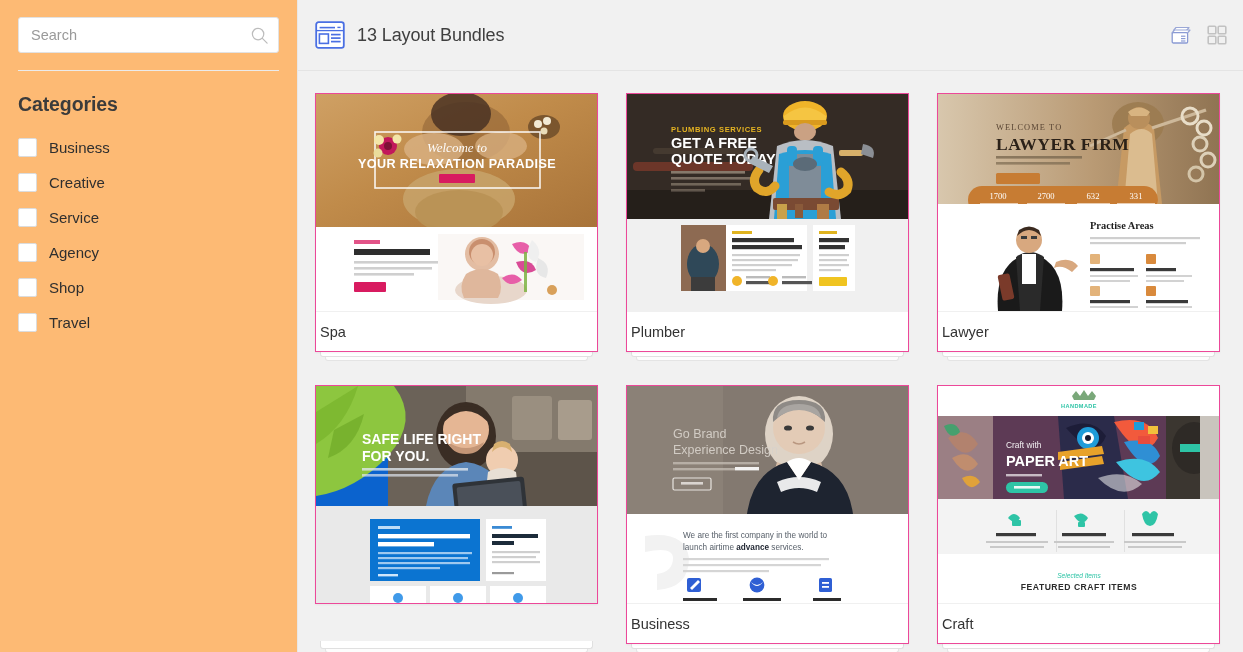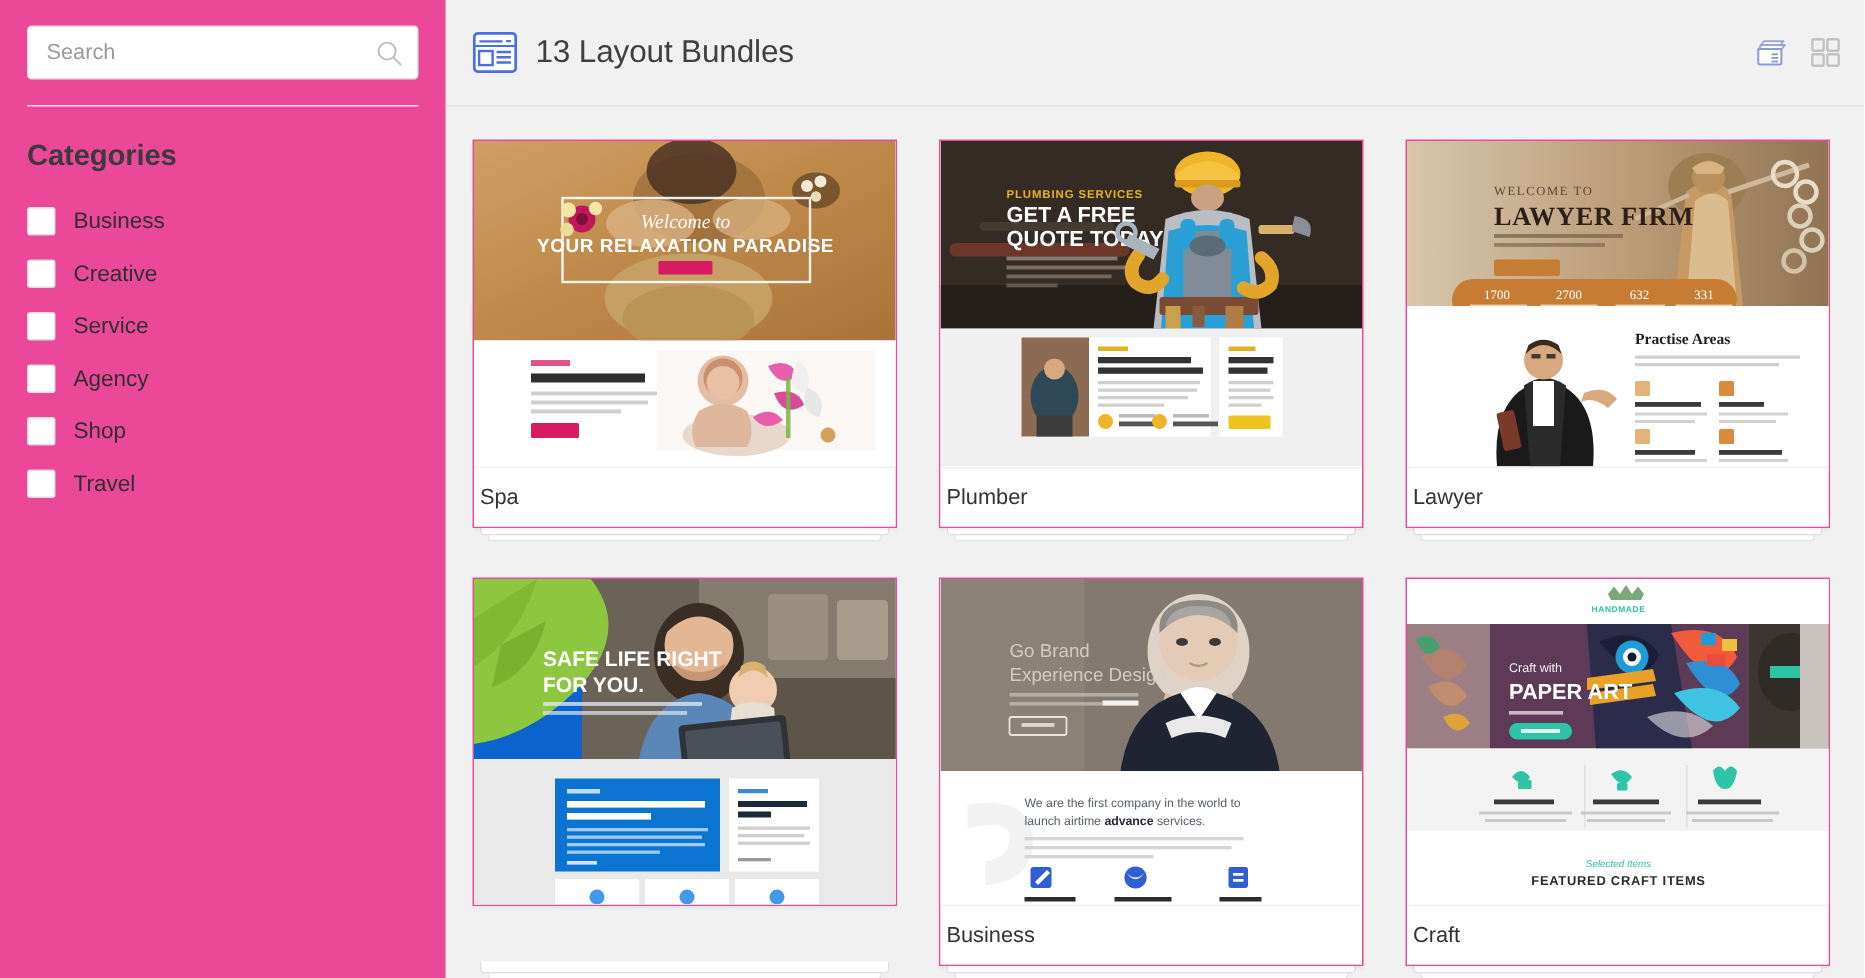--- a/index.html
+++ b/index.html
@@ -9,21 +9,21 @@
     overflow: hidden;
     background: #ffffff;
     font-family: "Liberation Sans", sans-serif;
     -webkit-font-smoothing: antialiased;
   }
   .app { display: flex; width: 1243px; height: 652px; }
 
   
   .sidebar {
     width: 298px; height: 652px;
-    background: #ec4899;
+    background: #fdba74;
     border-right: 1px solid #e8e8e8;
     box-sizing: border-box;
     flex: 0 0 298px;
     position: relative;
   }
   .search-wrap { padding: 17px 18px 0 18px; }
   .search-box {
     position: relative;
     height: 36px;
     border: 1px solid #e2e2e2;
@@ -92,21 +92,21 @@
     background: #f1f1f1;
     border-bottom: 1px solid #e4e4e4;
     display: flex; align-items: center;
     padding: 0 15px 0 17px;
     box-sizing: border-box;
   }
   .topbar-left { display: flex; align-items: center; }
   .bundle-icon { width: 30px; height: 28px; flex: 0 0 30px; }
   .topbar-title {
     margin-left: 12px;
-    font-size: 21px;
+    font-size: 18px;
     color: #3f3f3f;
     letter-spacing: -0.1px;
   }
   .topbar-right { margin-left: auto; display: flex; align-items: center; gap: 14px; }
   .view-btn { width: 22px; height: 22px; cursor: pointer; }
 
   
   .grid-scroll {
     position: absolute;
     top: 71px; left: 0; right: 0; bottom: 0;

